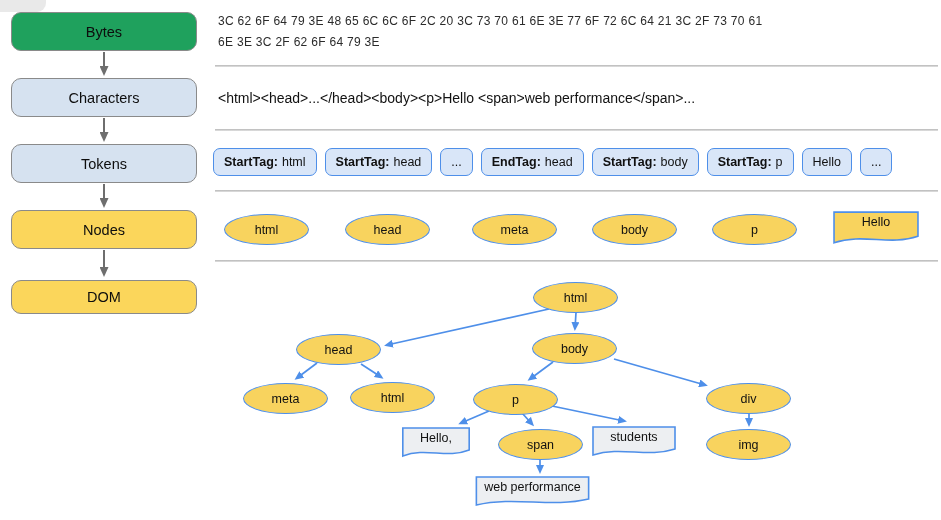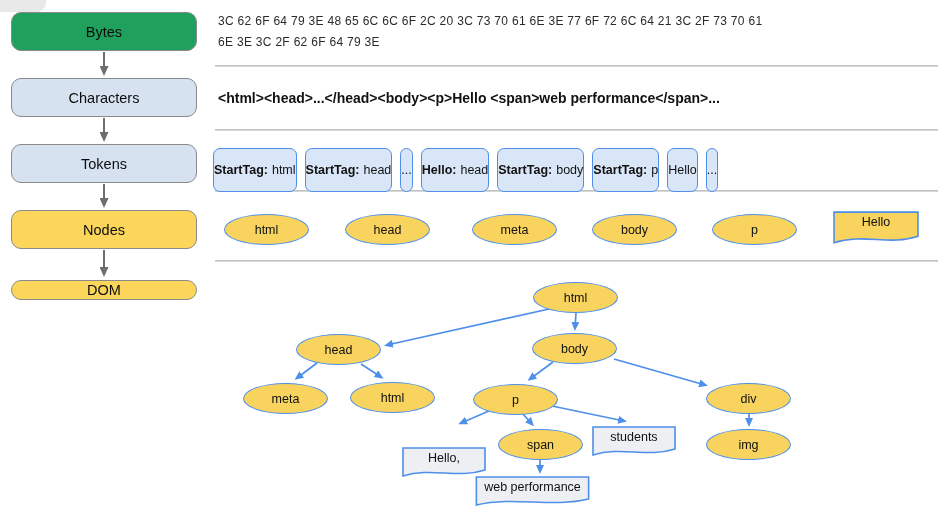--- a/index.html
+++ b/index.html
@@ -14,26 +14,26 @@
   .stage.blue{background:#d6e2f0;}
   .stage.yellow{background:#fbd65b;}
 
   
   .sep{position:absolute;left:215px;width:723px;height:2px;
        background:linear-gradient(#b7b7b7,#e2e2e2);}
 
   
   .hex{position:absolute;left:218px;top:11px;width:710px;font-size:12px;line-height:21px;
        letter-spacing:.3px;color:#2b2b2b;white-space:pre-line;}
-  .chars{position:absolute;left:218px;top:90px;font-size:14px;font-weight:bold;color:#111;}
+  .chars{position:absolute;left:218px;top:90px;font-size:14px;font-weight:normal;color:#111;}
 
   
   .tokens{position:absolute;left:213px;top:148px;display:flex;gap:8px;align-items:center;}
-  .tok{height:44px;border:1.6px solid #4e8fe9;border-radius:7px;background:#d9e6f8;
-       display:flex;align-items:center;padding:0 0;font-size:12.5px;color:#111;
+  .tok{height:28px;border:1.6px solid #4e8fe9;border-radius:7px;background:#d9e6f8;
+       display:flex;align-items:center;padding:0 10px;font-size:12.5px;color:#111;
        box-sizing:border-box;white-space:nowrap;}
   .tok b{margin-right:4px;}
   .tok b:empty{display:none;}
 
   
   .ellipse{position:absolute;width:85px;height:31px;border-radius:50%;background:#f8d35e;
            border:1.7px solid #4e8fe9;display:flex;align-items:center;justify-content:center;
            font-size:12.5px;color:#111;box-sizing:border-box;}
 
   
@@ -90,21 +90,21 @@
     </div>
   <div class="stage blue" style="top:78px">
       <span>Characters</span>
     </div>
   <div class="stage blue" style="top:144px">
       <span>Tokens</span>
     </div>
   <div class="stage yellow" style="top:210px">
       <span>Nodes</span>
     </div>
-  <div class="stage yellow" style="top:280px;height:20px">
+  <div class="stage yellow" style="top:280px;height:34px">
       <span>DOM</span>
     </div>
 
   <div class="sep" style="top:65px"></div>
   <div class="sep" style="top:129px"></div>
   <div class="sep" style="top:190px"></div>
   <div class="sep" style="top:260px"></div>
 
   <div class="hex">3C 62 6F 64 79 3E 48 65 6C 6C 6F 2C 20 3C 73 70 61 6E 3E 77 6F 72 6C 64 21 3C 2F 73 70 61
 6E 3E 3C 2F 62 6F 64 79 3E</div>
@@ -117,21 +117,21 @@
         <span>html</span>
       </div>
     <div class="tok">
         <b>StartTag:</b>
         <span>head</span>
       </div>
     <div class="tok">
         <span>...</span>
       </div>
     <div class="tok">
-        <b>Hello:</b>
+        <b>EndTag:</b>
         <span>head</span>
       </div>
     <div class="tok">
         <b>StartTag:</b>
         <span>body</span>
       </div>
     <div class="tok">
         <b>StartTag:</b>
         <span>p</span>
       </div>
@@ -180,21 +180,21 @@
   <div class="ellipse" style="left:350px;top:382px">
       <span>html</span>
     </div>
   <div class="ellipse" style="left:473px;top:384px">
       <span>p</span>
     </div>
   <div class="ellipse" style="left:706px;top:383px">
       <span>div</span>
     </div>
 
-  <div class="doc grayfill" style="left:402px;top:447px;width:84px;height:31px">
+  <div class="doc grayfill" style="left:402px;top:427px;width:68px;height:31px">
     <svg viewBox="0 0 84 31" preserveAspectRatio="none">
         <path d="M1,1 H83 V23 C55,32 30,20 1,29 Z"></path>
       </svg>
     <span class="lbl">Hello,</span>
   </div>
 
   <div class="ellipse" style="left:498px;top:429px">
       <span>span</span>
     </div>
 

